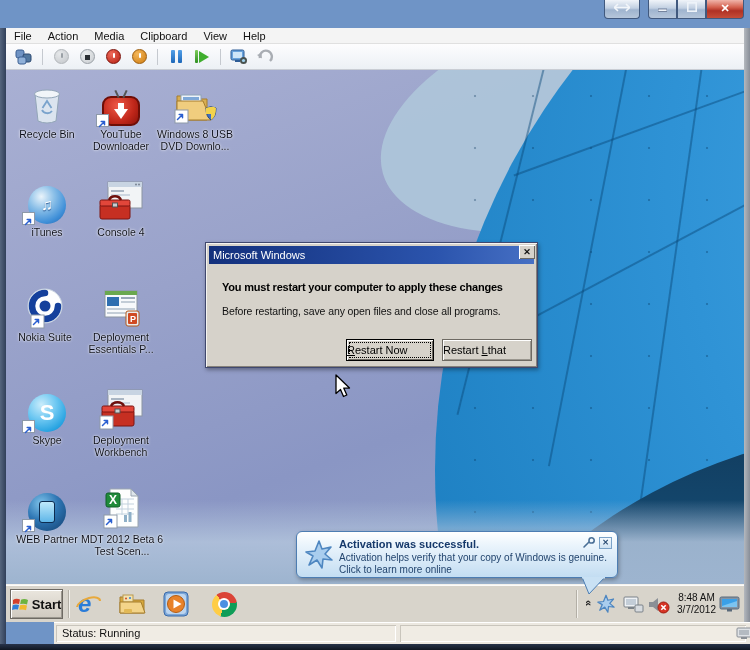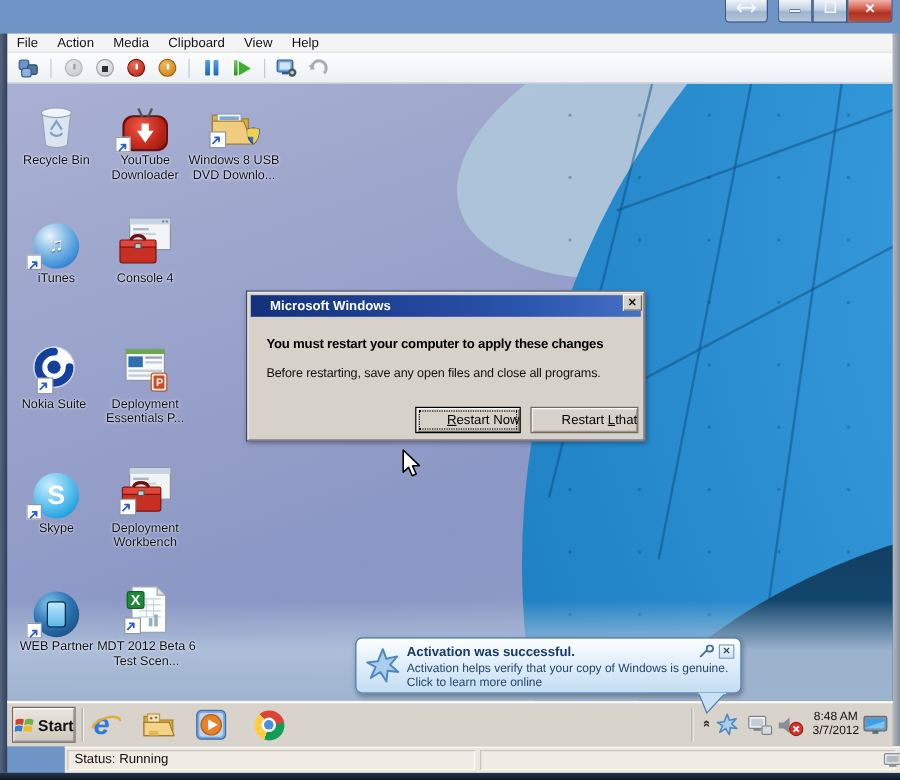--- a/index.html
+++ b/index.html
@@ -79,28 +79,28 @@
   .yt-tv::before{content:"";position:absolute;left:12px;top:-8px;width:2px;height:8px;background:#555;transform:rotate(-25deg);}
   .yt-tv::after{content:"";position:absolute;right:12px;top:-8px;width:2px;height:8px;background:#555;transform:rotate(25deg);}
   .yt-arrow{width:0;height:0;border-top:10px solid #fff;border-left:7px solid transparent;border-right:7px solid transparent;position:relative;top:3px;}
   .yt-arrow::before{content:"";position:absolute;left:-3px;top:-16px;width:6px;height:7px;background:#fff;}
 
   
   .dialog{position:absolute;left:205px;top:242px;width:333px;height:126px;background:#d6d2ca;
     border:1px solid #40486e;box-shadow:inset 1px 1px 0 #f5f4f1,inset -1px -1px 0 #85817a,1px 2px 4px rgba(0,0,0,.35);}
   .dlg-title{position:absolute;left:3px;top:3px;right:3px;height:18px;
     background:linear-gradient(90deg,#13307c 0%,#2b54ad 70%,#4670c4 100%);
-    color:#fff;font-weight:bold;font-size:11px;line-height:18px;padding-left:16px;}
+    color:#fff;font-weight:normal;font-size:11px;line-height:18px;padding-left:4px;}
   .dlg-close{position:absolute;right:2px;top:2px;width:16px;height:14px;background:#d6d2ca;
     box-shadow:inset 1px 1px 0 #fff,inset -1px -1px 0 #6e6a63;font-size:9px;font-weight:bold;color:#111;
     text-align:center;line-height:14px;}
   .dlg-heading{position:absolute;left:16px;top:38px;font-size:11px;font-weight:bold;color:#000;letter-spacing:-.2px;white-space:nowrap;}
   .dlg-body{position:absolute;left:16px;top:62px;font-size:10.5px;color:#111;letter-spacing:-.1px;white-space:nowrap;}
   .btn{position:absolute;top:96px;height:22px;background:#d6d2ca;font-size:11px;color:#000;
-    text-align:right;line-height:20px;}
+    text-align:left;line-height:20px;}
   .btn .accel{text-decoration:underline;}
   .btn-default{left:140px;width:88px;border:1px solid #000;
     box-shadow:inset 1px 1px 0 #fff,inset -1px -1px 0 #6e6a63;outline:1px dotted #000;outline-offset:-4px;}
   .btn-plain{left:236px;width:90px;border:1px solid #6e6a63;box-shadow:inset 1px 1px 0 #fff,inset -1px -1px 0 #9a968e;}
 
   
   .balloon{position:absolute;left:296px;top:531px;width:322px;height:47px;border:1px solid #4d7db2;border-radius:6px;
     background:linear-gradient(180deg,#ffffff 0%,#eaf4fc 30%,#c3ddf2 100%);box-shadow:1px 2px 4px rgba(0,0,0,.3);z-index:6;}
   .bl-title{position:absolute;left:42px;top:6px;font-size:11px;font-weight:bold;color:#16396b;}
   .bl-body{position:absolute;left:42px;top:20px;font-size:10px;color:#23456e;white-space:nowrap;}

